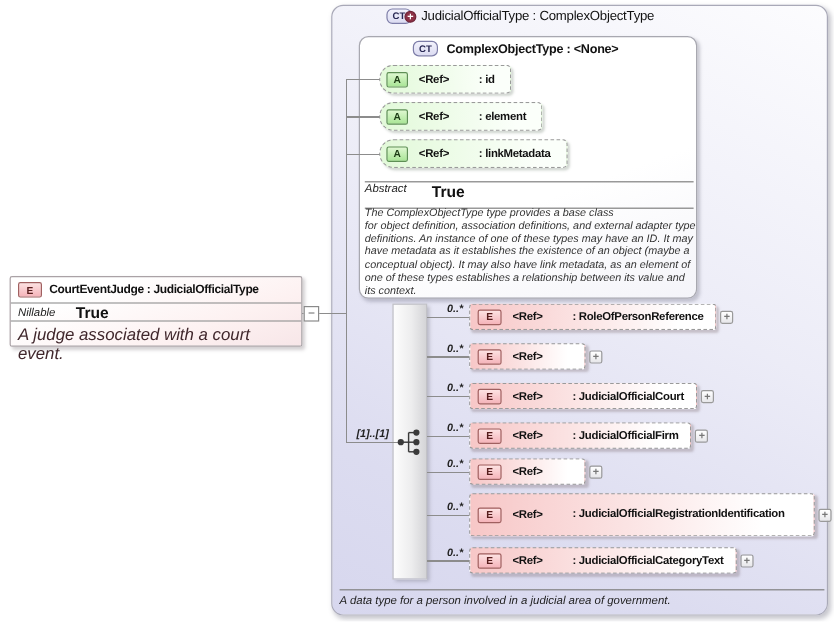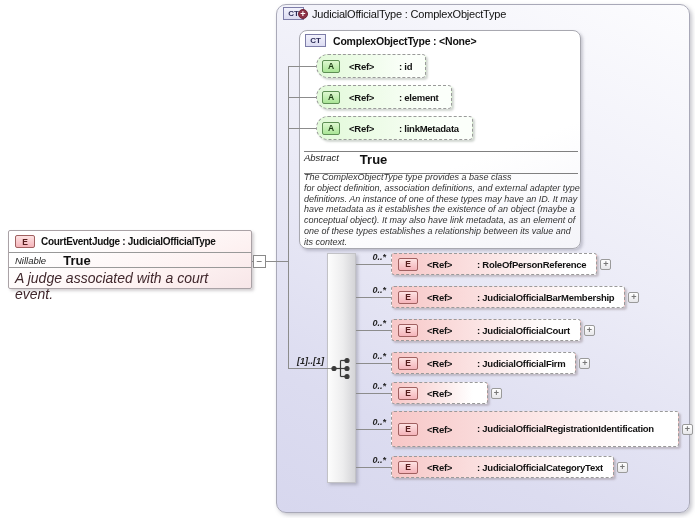--- a/index.html
+++ b/index.html
@@ -20,23 +20,23 @@
   .innerbox {
     position: absolute; left: 299px; top: 30px; width: 282px; height: 219px;
     border: 1px solid #a8a8b0; border-radius: 8px;
     background: linear-gradient(160deg, #ffffff 60%, #f4f4f9 100%);
     box-shadow: 2px 2px 3px rgba(90,90,110,.3);
   }
   .innertitle { position: absolute; left: 305px; top: 34px; display: flex; align-items: center; gap: 7px; }
   .t-inner { font-weight: bold; font-size: 10.5px; letter-spacing: -0.2px; color: #111; white-space: nowrap; }
 
   
-  .icon-ct { position: relative; width: 21px; height: 13px; border: 1px solid #7d7da8; border-radius: 0;
+  .icon-ct { position: relative; width: 21px; height: 13px; border: 1px solid #7d7da8; border-radius: 5px;
     background: linear-gradient(#f2f2fc, #dcdcf2); color: #2a2a55; font-weight: bold; font-size: 8px;
-    display: flex; align-items: center; justify-content: center; flex: none; }
+    display: flex; align-items: center; justify-content: center; flex: none; margin-left: 39px; }
   .ct-badge { position: absolute; right: -5px; top: 1px; width: 10px; height: 10px; border-radius: 50%;
     background: #8d3247; color: #fff; font-size: 9px; font-weight: bold; line-height: 9px;
     display: flex; align-items: center; justify-content: center; border: 1px solid #6e2437; }
   .icon-e { width: 20px; height: 13px; border: 1px solid #a06060; border-radius: 2px;
     background: linear-gradient(#fde2e2, #f5b4ba); color: #571d1d; font-weight: bold; font-size: 8.5px;
     display: flex; align-items: center; justify-content: center; flex: none; }
   .icon-a { width: 18px; height: 13px; border: 1px solid #5e8f55; border-radius: 2px;
     background: linear-gradient(#def8d0, #a9e596); color: #1c3a14; font-weight: bold; font-size: 8.5px;
     display: flex; align-items: center; justify-content: center; flex: none; }
 
@@ -196,21 +196,20 @@
       <span class="bname ename">: RoleOfPersonReference</span>
     </div>
     <span class="plusbtn">+</span>
   </div>
 
   <span class="card c2">0..*</span>
   <div class="erow r2">
     <div class="ebox">
       <span class="icon-e">E</span>
       <span class="refcol">&lt;Ref&gt;</span>
-      <span class="bname ename">: JudicialOfficialBarMembership</span>
     </div>
     <span class="plusbtn">+</span>
   </div>
 
   <span class="card c3">0..*</span>
   <div class="erow r3">
     <div class="ebox">
       <span class="icon-e">E</span>
       <span class="refcol">&lt;Ref&gt;</span>
       <span class="bname ename">: JudicialOfficialCourt</span>
@@ -250,20 +249,21 @@
   <span class="card c7">0..*</span>
   <div class="erow r7">
     <div class="ebox">
       <span class="icon-e">E</span>
       <span class="refcol">&lt;Ref&gt;</span>
       <span class="bname ename">: JudicialOfficialCategoryText</span>
     </div>
     <span class="plusbtn">+</span>
   </div>
 
+  <div class="bottomdesc">A data type for a person involved in a judicial area of government.</div>
 
   <div class="leftbox">
     <div class="lb-title">
       <span class="icon-e">E</span>
       <span class="t-left">CourtEventJudge : JudicialOfficialType</span>
     </div>
     <div class="lb-prop">
       <span class="plabel">Nillable</span>
       <span class="pval">True</span>
     </div>

